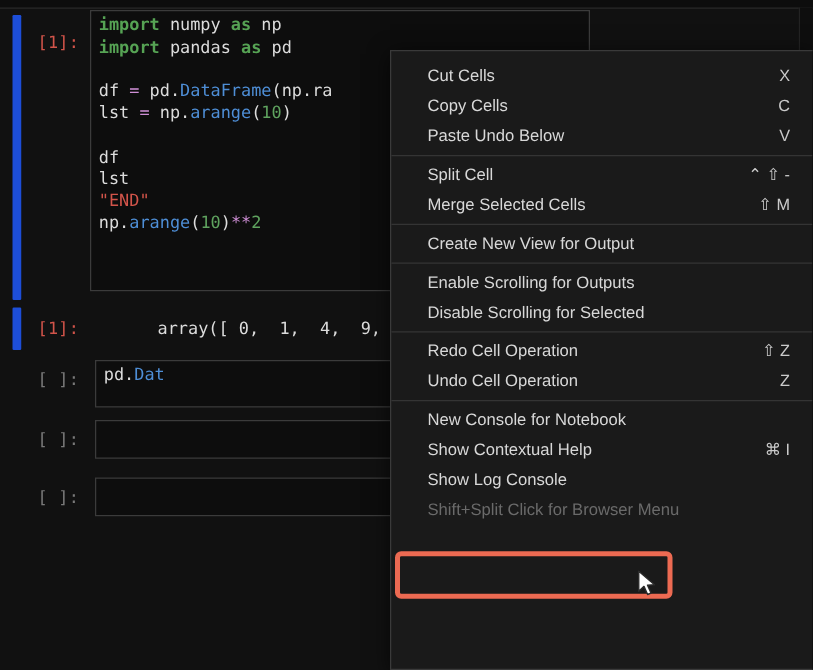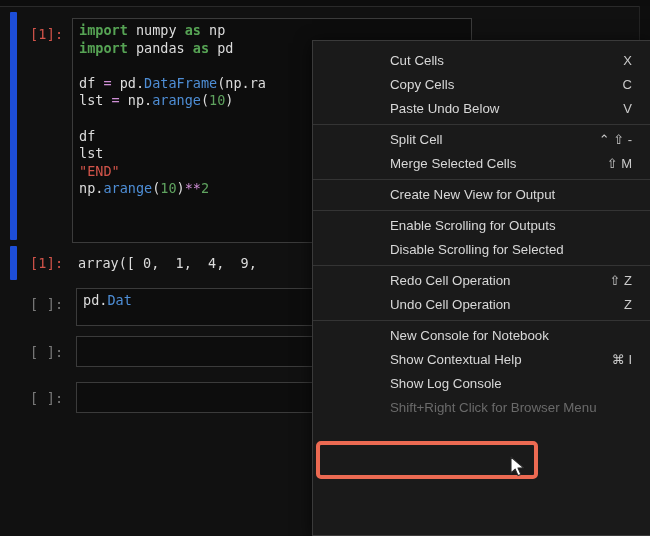--- a/index.html
+++ b/index.html
@@ -79,20 +79,21 @@
   .num  { color: #5fa35f; }
   .str  { color: #d2544a; }
   .plain{ color: #dcdcdc; }
 
   .outtext {
     position: absolute;
     font-family: "DejaVu Sans Mono", monospace;
     font-size: 13.5px;
     white-space: pre;
     color: #dcdcdc;
+    margin-left: 48px;
   }
 
   
   .scroll-gutter {
     position: absolute;
     right: 0; top: 6px;
     width: 11px; height: 530px;
     background: #0e0e0e;
     border-left: 1px solid #232323;
     box-sizing: border-box;
@@ -130,21 +131,21 @@
   .ctx-item {
     position: relative;
     height: 24px;
     line-height: 24px;
     padding: 0 16px 0 29px;
     color: #d8d8d8;
     font-size: 13.3px;
     white-space: nowrap;
     cursor: default;
   }
-  .ctx-item .label { display: inline-block; margin-left: 48px; }
+  .ctx-item .label { display: inline-block; }
   .ctx-item .shortcut {
     position: absolute;
     right: 18px;
     top: 0;
     color: #cacaca;
     font-size: 13px;
   }
   .ctx-item.disabled { color: #6a6a6a; }
   .ctx-item.disabled .shortcut { color: #6a6a6a; }
 
@@ -175,21 +176,21 @@
 <body>
 
 <div class="app">
 
   <div class="notebook">
     <div class="nb-topline"></div>
 
     <div class="cell" style="top:8px;height:233px;">
       <div class="active-bar" style="top:4px;height:228px;"></div>
       <div class="prompt exec" style="left:30px;top:18px;">[1]:</div>
-      <div class="editor" style="left:72px;top:10px;width:400px;height:225px;padding-left:16px;">
+      <div class="editor" style="left:72px;top:0;width:400px;height:225px;padding-left:16px;">
         <div class="code"><span class="kw">import</span><span class="plain"> numpy </span><span class="kw">as</span><span class="plain"> np</span>
 <span class="kw">import</span><span class="plain"> pandas </span><span class="kw">as</span><span class="plain"> pd</span>
 
 <span class="plain">df </span><span class="op">=</span><span class="plain"> pd.</span><span class="fn">DataFrame</span><span class="plain">(np.ra</span>
 <span class="plain">lst </span><span class="op">=</span><span class="plain"> np.</span><span class="fn">arange</span><span class="plain">(</span><span class="num">10</span><span class="plain">)</span>
 
 <span class="plain">df</span>
 <span class="plain">lst</span>
 <span class="str">"END"</span>
 <span class="plain">np.</span><span class="fn">arange</span><span class="plain">(</span><span class="num">10</span><span class="plain">)</span><span class="op">**</span><span class="num">2</span></div>
@@ -294,21 +295,21 @@
       </div>
       <div class="ctx-item">
         <span class="label">Show Contextual Help</span>
         <span class="shortcut">⌘ I</span>
       </div>
       <div class="ctx-item">
         <span class="label">Show Log Console</span>
         <span class="shortcut"></span>
       </div>
       <div class="ctx-item disabled">
-        <span class="label">Shift+Right Click for Browser Menu</span>
+        <span class="label">Shift+Split Click for Browser Menu</span>
         <span class="shortcut"></span>
       </div>
     </div>
 
   </div>
 
   <div class="hl-box"></div>
 
   <div class="cursor">
     <svg width="16" height="22" viewBox="0 0 16 22">

